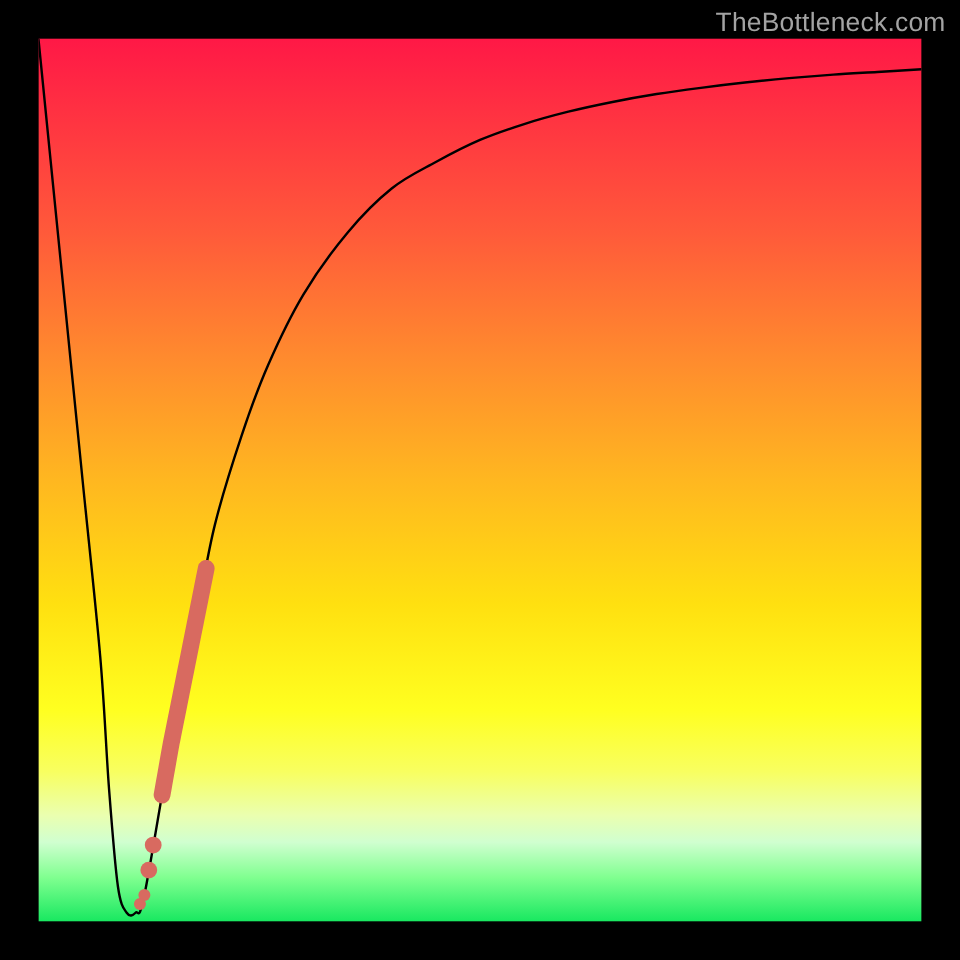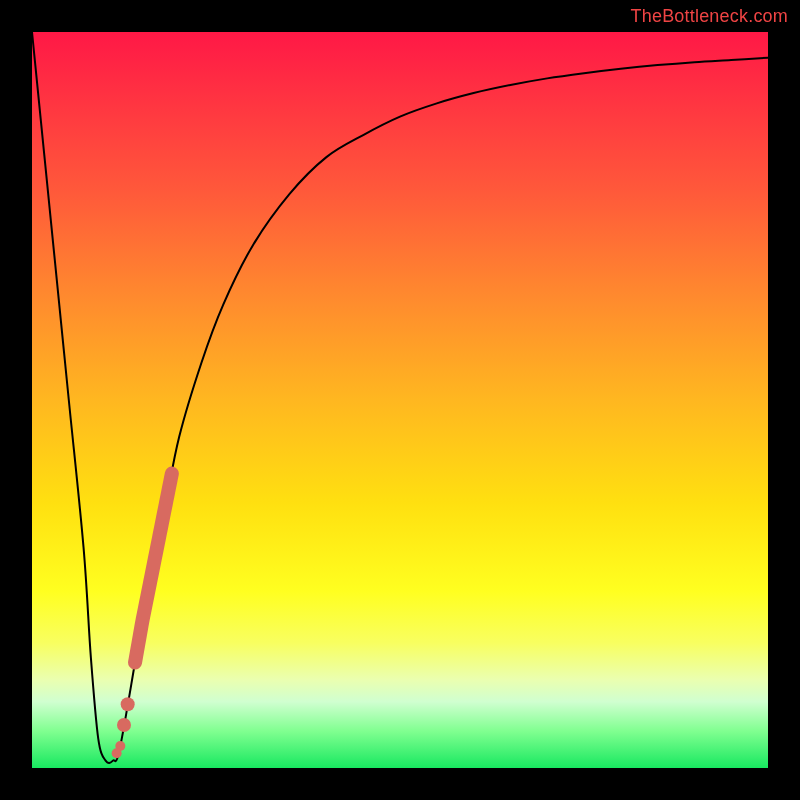--- a/index.html
+++ b/index.html
@@ -8,23 +8,23 @@
     position: relative;
     width: 800px;
     height: 800px;
     background: #000;
   }
   .watermark {
     position: absolute;
     top: 6px;
     right: 12px;
     font-family: Arial, Helvetica, sans-serif;
-    font-size: 18px;
+    font-size: 22px;
     font-weight: 400;
-    color: #ef4444;
+    color: #a3a3a3;
     letter-spacing: 0.2px;
     z-index: 5;
   }
   .plot {
     position: absolute;
     left: 32px;
     top: 32px;
     width: 736px;
     height: 736px;
     overflow: hidden;

